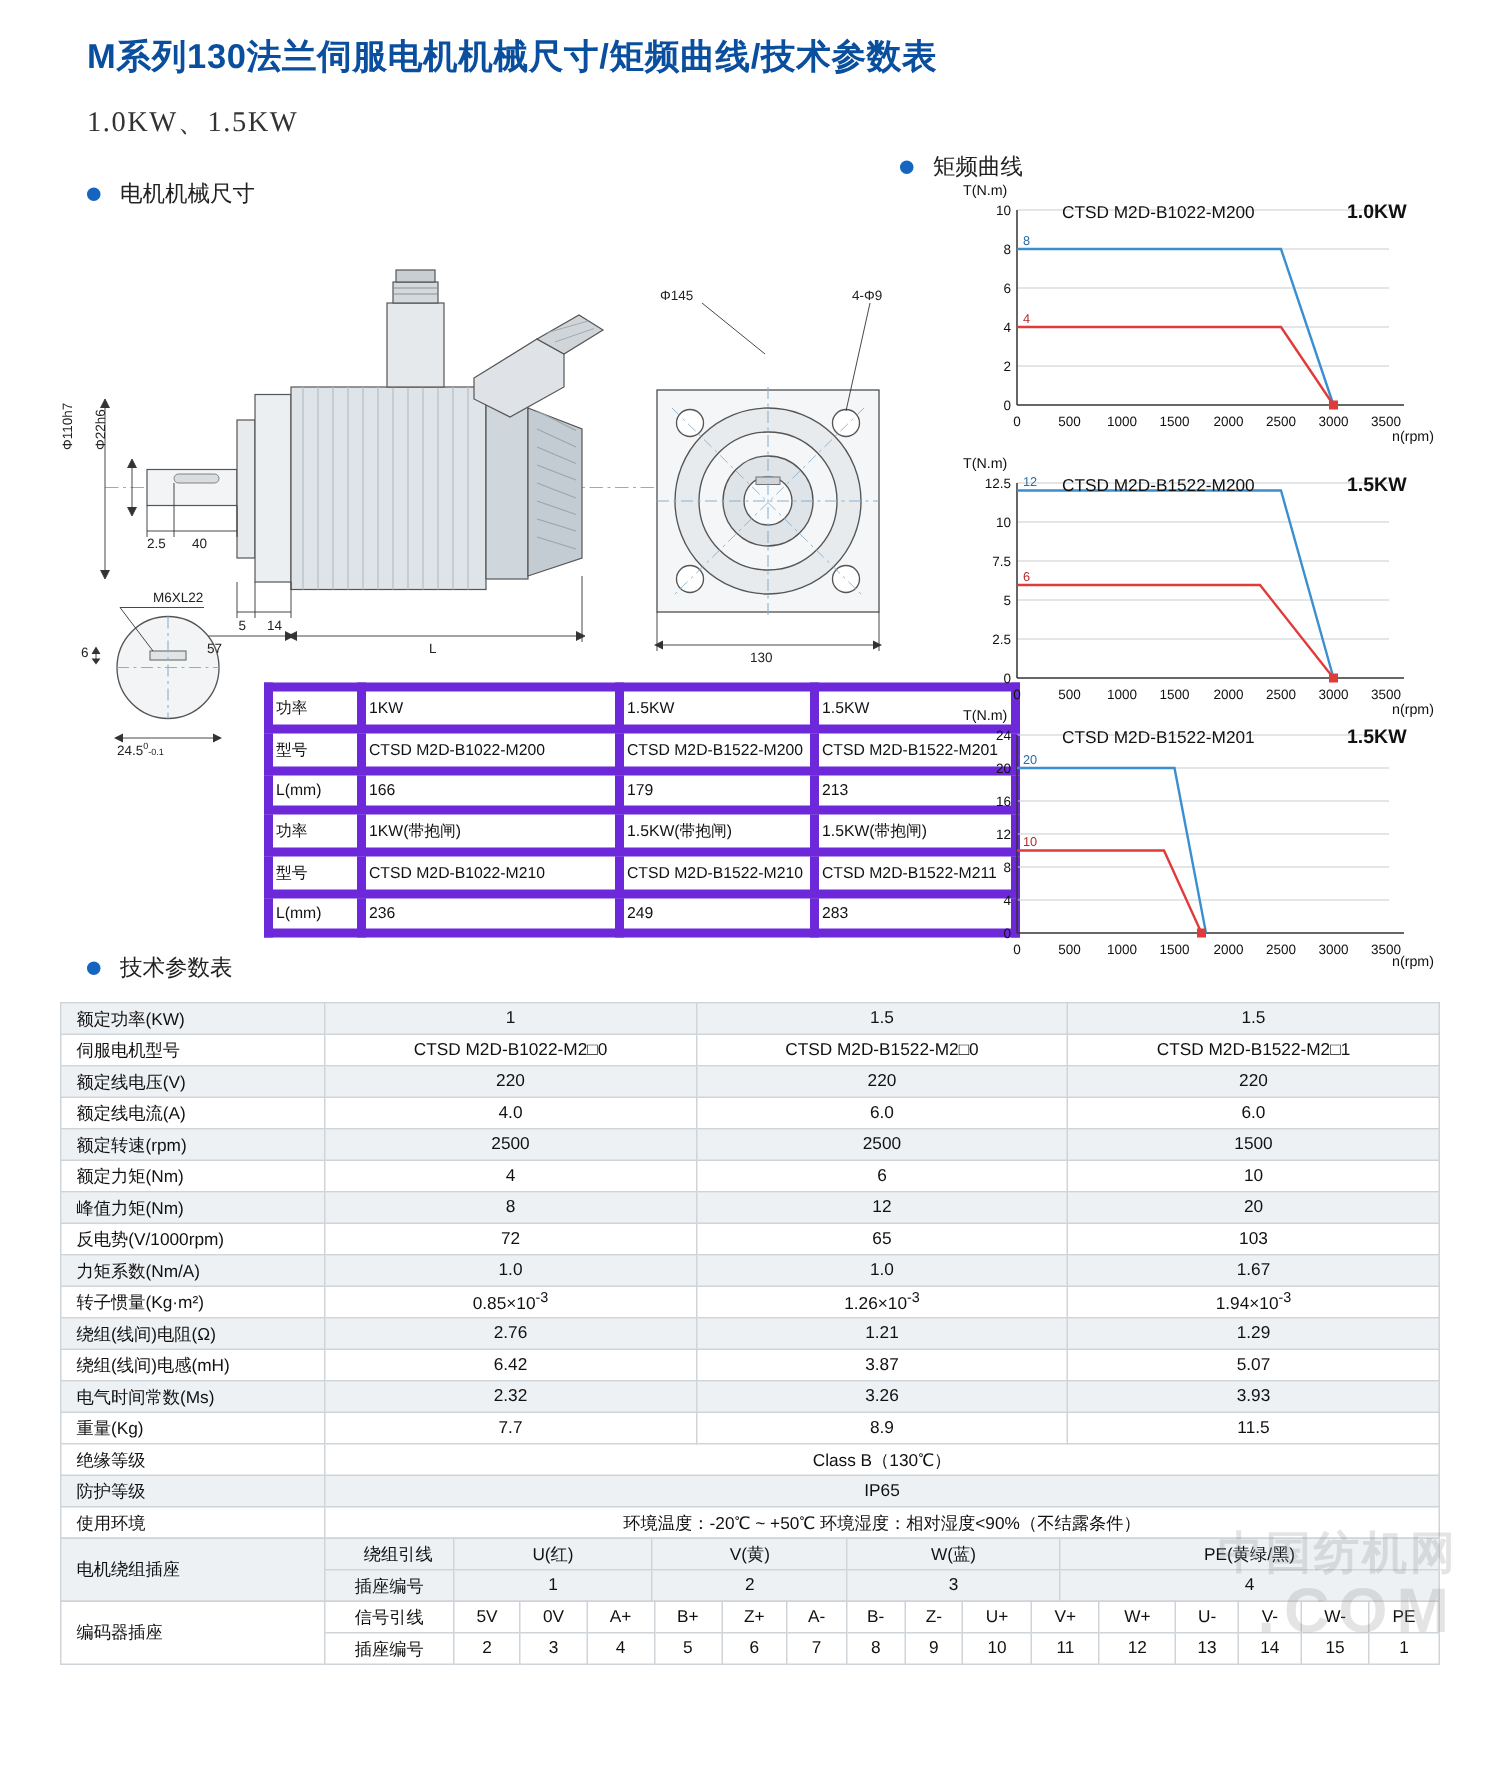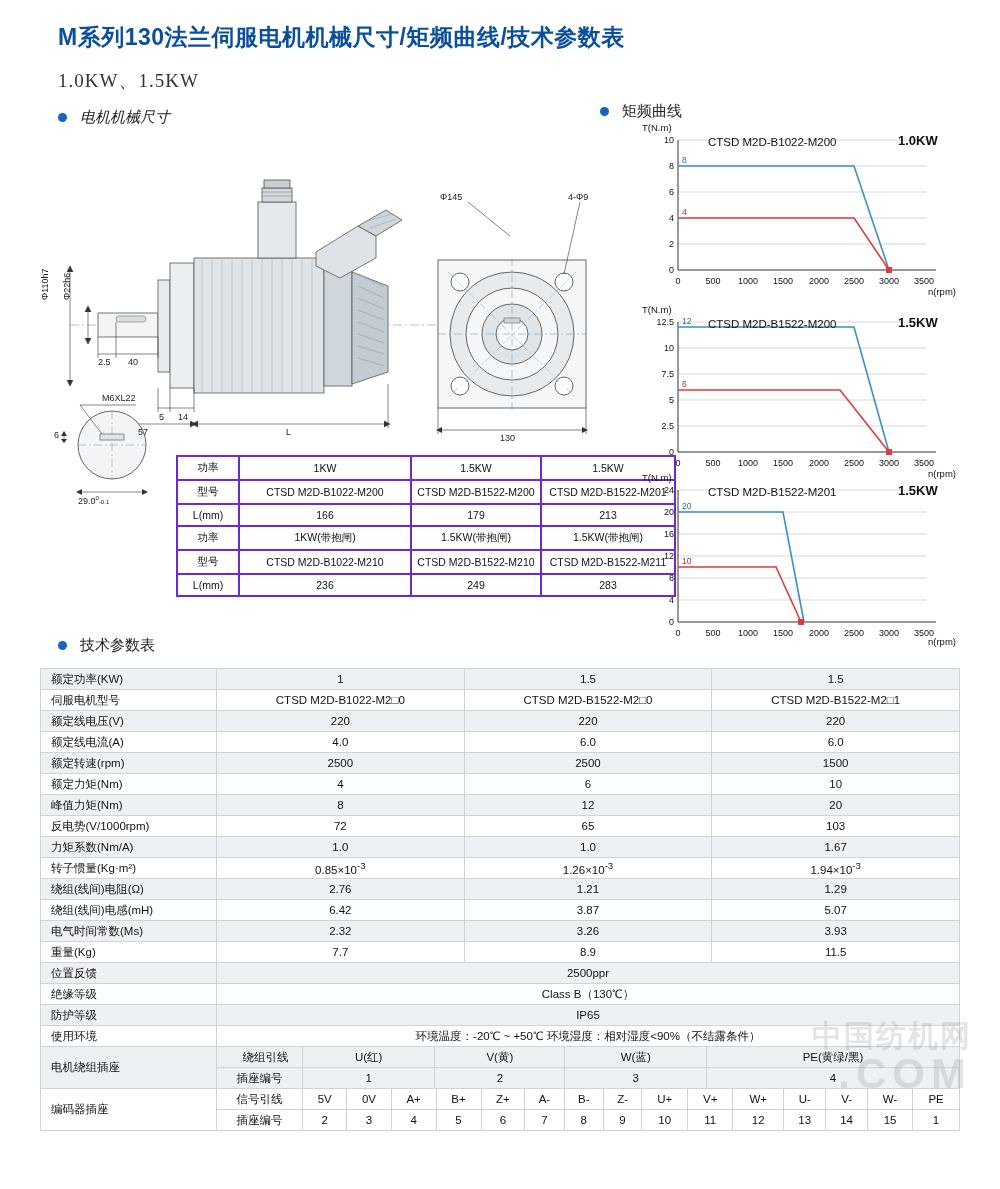--- a/index.html
+++ b/index.html
@@ -36,22 +36,22 @@
   
   .drawing { position:absolute; left:40px; top:140px; width:560px; height:370px; }
   .dim-text { position:absolute; font-size:9px; color:#222; font-family:"Liberation Sans", sans-serif; }
 
   
   .model-table {
     position:absolute; left:176px; top:455px;
     border-collapse:collapse; font-size:10.5px;
   }
   .model-table td {
-    border:2px solid #6d28d9; padding:4px 2px;
-    text-align:center; color:#111; height:22px;
+    border:6px solid #6d28d9; padding:4px 2px;
+    text-align:left; color:#111; height:22px;
   }
   .model-table td.label { width:62px; background:#fff; }
   .model-table td.c1 { width:172px; }
   .model-table td.c2 { width:130px; }
   .model-table td.c3 { width:134px; }
 
   
   .chart-block { position:absolute; }
   .chart-title {
     position:absolute; font-size:11.5px; color:#111;
@@ -87,21 +87,21 @@
   svg { display:block; }
 </style>
 </head>
 <body>
 
 <div class="page">
 
   <div class="title">M系列130法兰伺服电机机械尺寸/矩频曲线/技术参数表</div>
   <div class="subtitle">1.0KW、1.5KW</div>
 
-  <div class="bullet-head" style="left:58px; top:108px;font-style:italic;">电机机械尺寸</div>
+  <div class="bullet-head" style="left:58px; top:120px;">电机机械尺寸</div>
   <div class="bullet-head" style="left:600px; top:102px;text-align:right;">矩频曲线</div>
   <div class="bullet-head" style="left:58px; top:636px;">技术参数表</div>
 
   <div class="drawing">
     <svg width="560" height="370" viewBox="0 0 560 370">
 
       <line x1="30" y1="185" x2="400" y2="185" stroke="#8ab0cc" stroke-width="0.7" stroke-dasharray="9,3,2,3"></line>
 
       <rect x="58" y="173" width="60" height="24" fill="#f2f4f5" stroke="#555" stroke-width="0.8"></rect>
       <rect x="76" y="176" width="30" height="6" fill="#d9dde0" stroke="#777" stroke-width="0.6" rx="3"></rect>
@@ -235,21 +235,21 @@
     <div class="dim-text" style="left:88px; top:217px;">40</div>
     <div class="dim-text" style="left:119px; top:272px;">5</div>
     <div class="dim-text" style="left:138px; top:272px;">14</div>
     <div class="dim-text" style="left:98px; top:287px;">57</div>
     <div class="dim-text" style="left:246px; top:287px;">L</div>
     <div class="dim-text" style="left:400px; top:52px;">Φ145</div>
     <div class="dim-text" style="left:528px; top:52px;">4-Φ9</div>
     <div class="dim-text" style="left:460px; top:293px;">130</div>
     <div class="dim-text" style="left:62px; top:253px;">M6XL22</div>
     <div class="dim-text" style="left:14px; top:290px;">6</div>
-    <div class="dim-text" style="left:38px; top:355px;"><span>29.0</span><span class="sup" style="font-size:6px;">0</span><span style="font-size:6px;">-0.1</span></div>
+    <div class="dim-text" style="left:38px; top:355px;"><span>24.5</span><span class="sup" style="font-size:6px;">0</span><span style="font-size:6px;">-0.1</span></div>
   </div>
 
   <table class="model-table">
     <tbody>
       <tr>
         <td class="label">功率</td>
         <td class="c1">1KW</td>
         <td class="c2">1.5KW</td>
         <td class="c3">1.5KW</td>
       </tr>
@@ -492,24 +492,20 @@
             <td>3.26</td>
             <td>3.93</td>
           </tr>
         <tr class="plain">
             <td class="name">重量(Kg)</td>
             <td>7.7</td>
             <td>8.9</td>
             <td>11.5</td>
           </tr>
 
-        <tr class="alt">
-            <td class="name">位置反馈</td>
-            <td colspan="3">2500ppr</td>
-          </tr>
         <tr class="plain">
             <td class="name">绝缘等级</td>
             <td colspan="3">Class B（130℃）</td>
           </tr>
         <tr class="alt">
             <td class="name">防护等级</td>
             <td colspan="3">IP65</td>
           </tr>
         <tr class="plain">
             <td class="name">使用环境</td>

